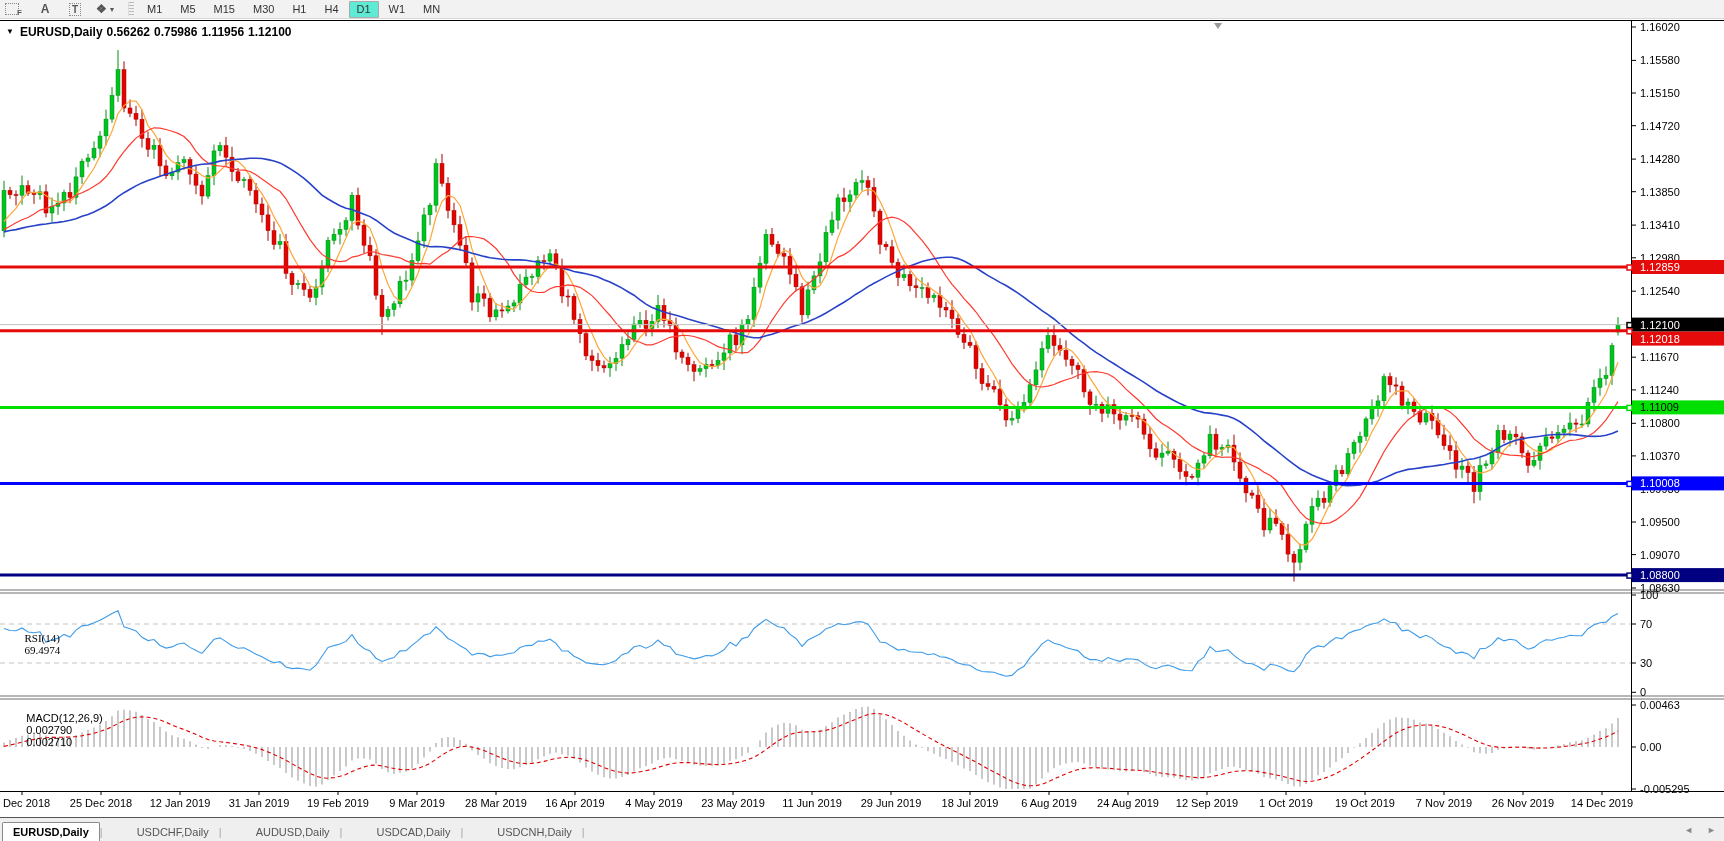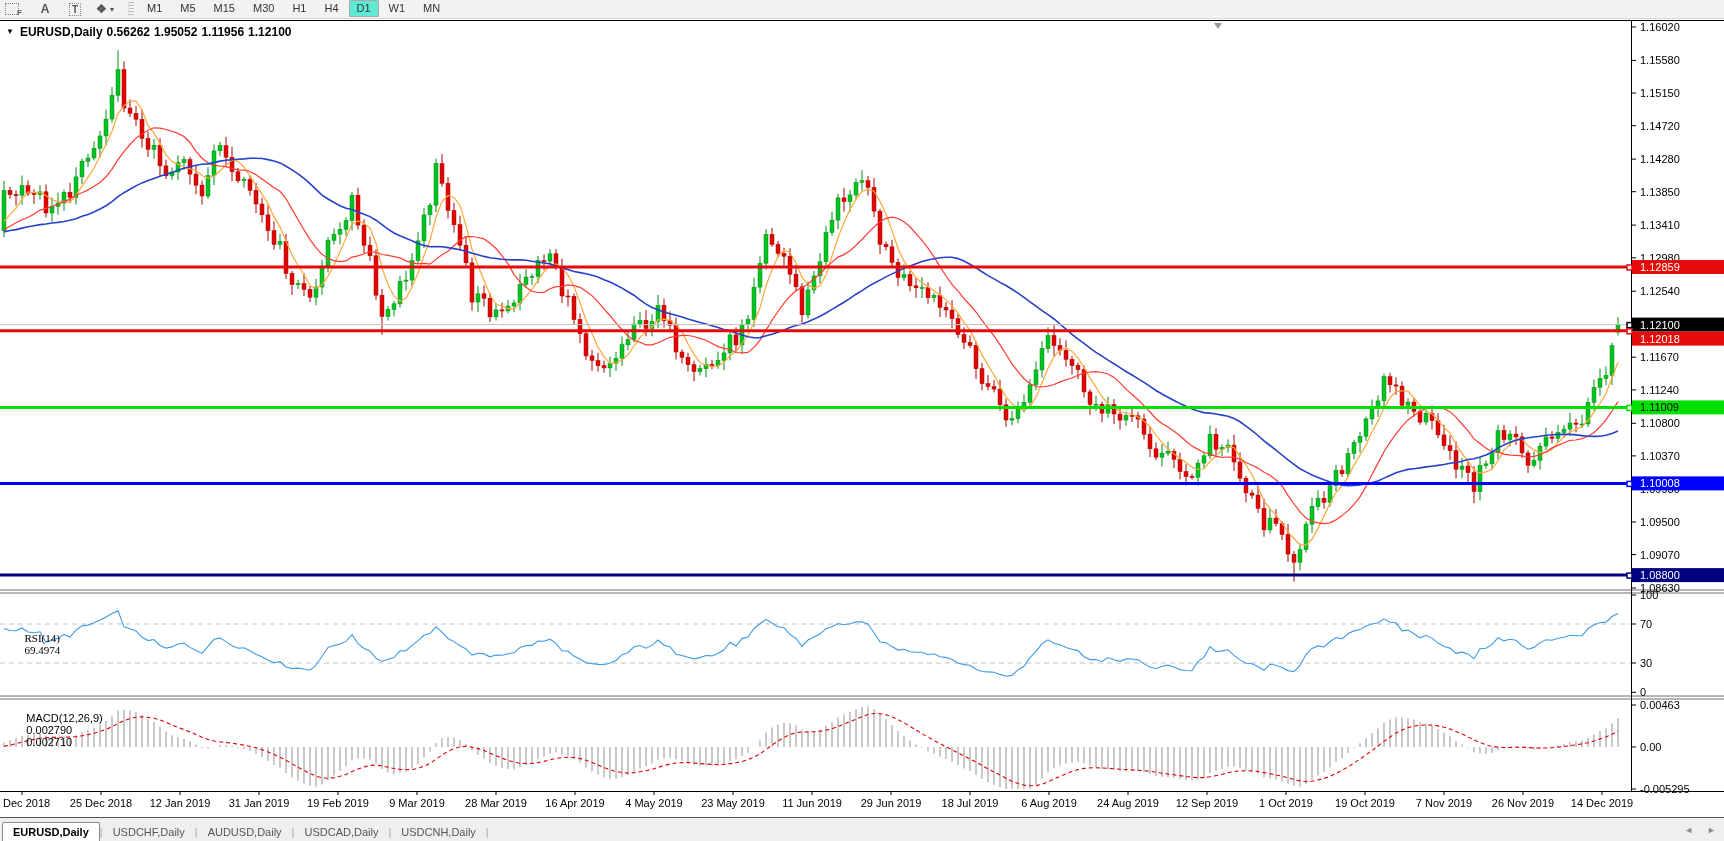--- a/index.html
+++ b/index.html
@@ -11,36 +11,36 @@
   .tool-icons{display:flex;align-items:center;height:18px;}
   .tbtn{display:inline-flex;align-items:center;justify-content:center;min-width:24px;height:16px;
     margin:0 3px;cursor:pointer;color:#555;font-weight:bold;font-size:12px;position:relative;}
   .fibbox{display:inline-block;width:12px;height:10px;border:1px dotted #888;margin-right:1px;}
   .fibf{font-size:8px;font-weight:bold;color:#555;position:relative;top:3px;left:-3px;}
   .tbox-inner{border:1px dotted #888;padding:0 2px;font-size:10px;}
   .caret{font-size:8px;color:#555;margin-left:3px;font-weight:normal;}
   .grip{display:inline-block;width:5px;height:14px;margin:0 4px 0 8px;
     background:repeating-linear-gradient(to bottom,#bbb 0 1px,transparent 1px 3px);
     border-left:1px solid #ddd;}
-  .tfwrap{display:flex;align-items:flex-start;height:18px;}
+  .tfwrap{display:flex;align-items:center;height:18px;}
   .tfbtn{display:inline-block;padding:1px 7px;margin:0 1px;border:1px solid transparent;
     font-size:11px;color:#333;cursor:pointer;line-height:13px;}
   .tfbtn.active{background:#5eead4;border:1px solid #aaa;border-radius:1px;}
   
   .chartwin{position:absolute;left:0;top:20px;width:1724px;height:821px;background:#fff;}
   #chart-svg{position:absolute;left:0;top:0;}
   .overlay{position:absolute;font-size:11px;color:#000;white-space:pre;z-index:5;}
   .title-ov{left:6px;top:5px;font-size:12px;font-weight:bold;display:flex;align-items:center;}
   .title-ov .tri{font-size:8px;margin-right:6px;position:relative;top:-1px;}
   .title-ov span{margin-right:4px;}
   .ind-label{font-weight:normal;}
   
   .tabbar{position:absolute;left:0;top:817px;width:1724px;height:24px;background:#efefef;
     border-top:1px solid #555;display:flex;align-items:flex-end;font-size:11px;z-index:6;}
-  .tab{padding:3px 10px 4px 10px;color:#555;cursor:pointer;white-space:nowrap;}
+  .tab{padding:3px 10px 4px 10px;color:#555;cursor:pointer;white-space:nowrap;margin-left:24px;}
   .tab.active{background:#fff;border:1px solid #8a8a8a;border-bottom:none;color:#000;
     font-weight:bold;margin-left:2px;border-radius:2px 2px 0 0;}
   .tabsep{color:#aaa;padding:3px 0 4px 0;}
   .tab-arrows{margin-left:auto;display:flex;align-items:center;height:100%;padding-right:8px;gap:14px;}
   .tab-arrow{color:#8a8a8a;font-size:9px;cursor:pointer;}
 </style>
 </head>
 <body>
 
 <div class="app">
@@ -1032,21 +1032,21 @@
           <text x="1523" y="787" font-size="11" fill="#000" text-anchor="middle">26 Nov 2019</text>
           <line x1="1602" y1="771" x2="1602" y2="775" stroke="#000" stroke-width="1"></line>
           <text x="1602" y="787" font-size="11" fill="#000" text-anchor="middle">14 Dec 2019</text>
         </g>
       </svg>
 
     <div class="overlay title-ov">
       <span class="tri">▼</span>
       <span>EURUSD,Daily</span>
       <span>0.56262</span>
-      <span>1.95052</span>
+      <span>0.75986</span>
       <span>1.11956</span>
       <span>1.12100</span>
     </div>
 
     <div class="overlay ind-label" style="left:8px;top:600px;font-family:Liberation Serif, serif;">
       <span>RSI(14)</span>
       <span>69.4974</span>
     </div>
 
     <div class="overlay ind-label" style="left:8px;top:680px;">

